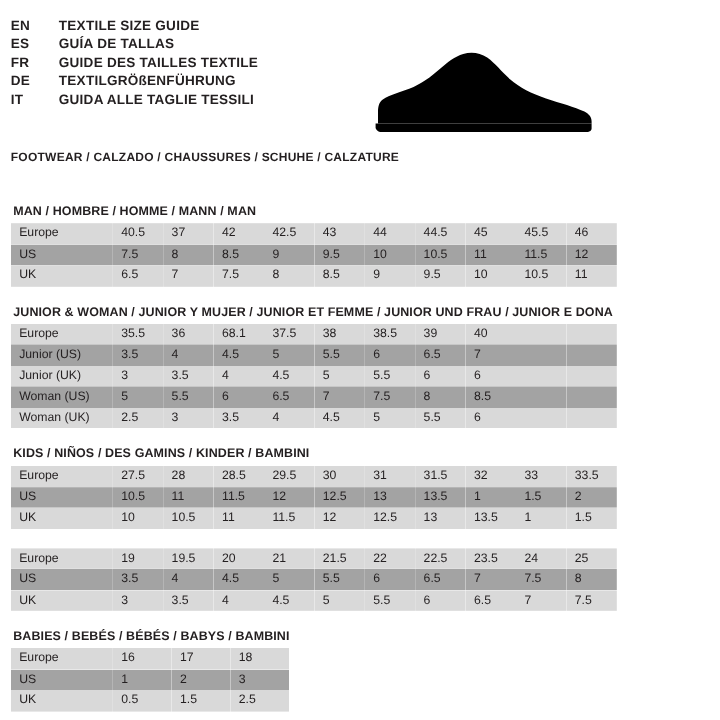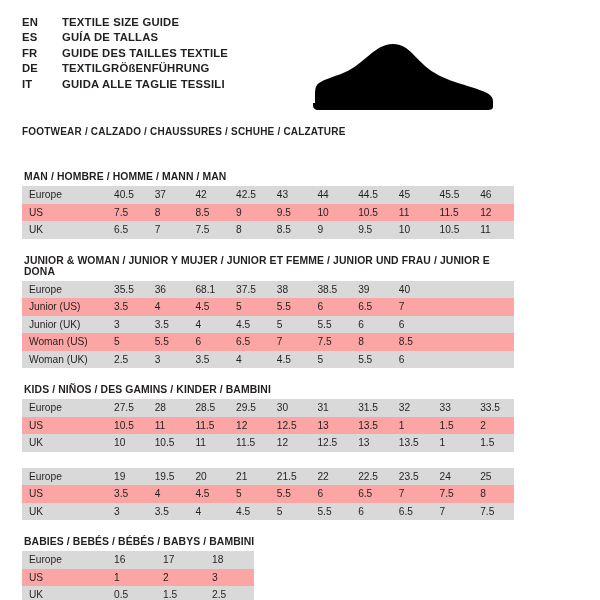--- a/index.html
+++ b/index.html
@@ -12,21 +12,21 @@
     background: #ffffff;
     font-family: "Liberation Sans", sans-serif;
     color: #231f20;
     overflow: hidden;
   }
   .page {
     position: relative;
     width: 536px;
     height: 600px;
     box-sizing: border-box;
-    padding: 16px 22px 0 22px;
+    padding: 16px 22px 0 9px;
   }
 
   
   .header {
     display: flex;
     align-items: flex-start;
     justify-content: space-between;
   }
   .lang-table {
     border-collapse: collapse;
@@ -82,21 +82,21 @@
   }
   table.sizes td {
     font-size: 10.2px;
     height: 17.5px;
     line-height: 17.5px;
     padding: 0 0 0 7px;
     white-space: nowrap;
     overflow: hidden;
   }
   table.sizes tr.shaded td { background: #d9d9d9; }
-  table.sizes tr.plain  td { background: #fca5a5; }
+  table.sizes tr.plain  td { background: #a3a3a3; }
   table.sizes td.label { width: 78px; }
 
   
   table.sizes.babies { width: 232px; }
   table.sizes.babies td.label { width: 78px; }
 </style>
 </head>
 <body>
 
 <div class="page">

